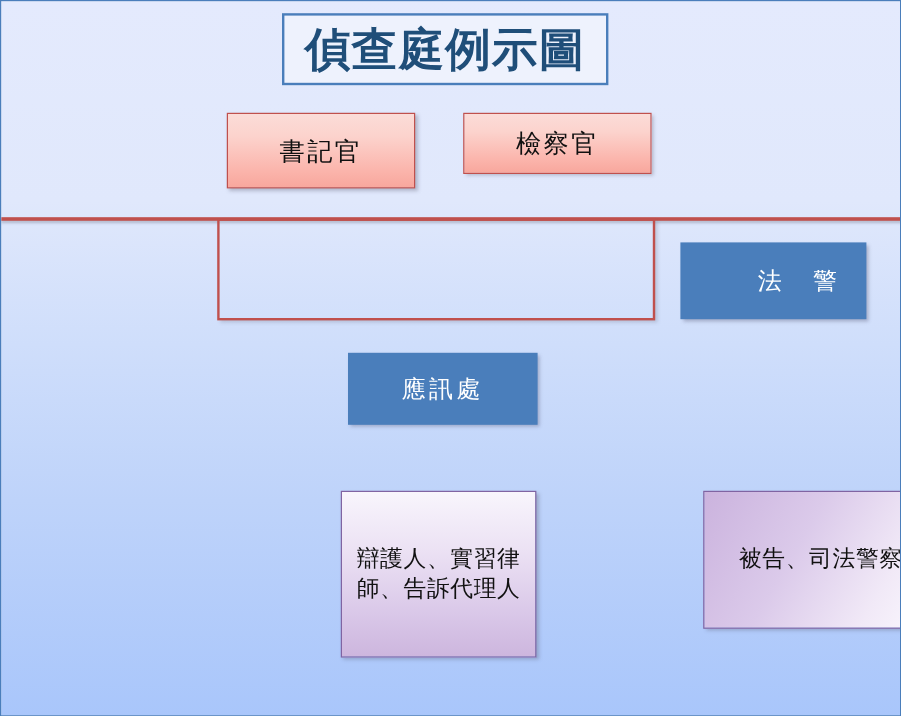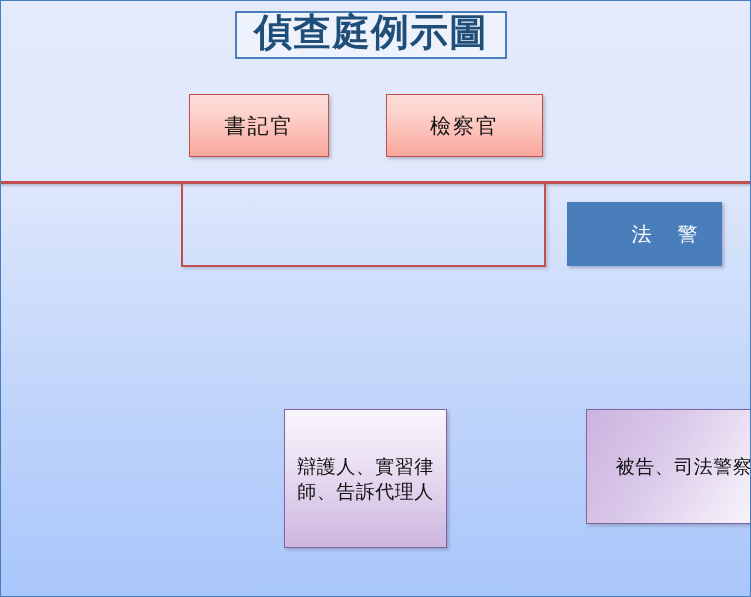--- a/index.html
+++ b/index.html
@@ -24,26 +24,26 @@
     background: linear-gradient(to bottom, #e4eafd 0%, #e0e8fc 28%, #cfdefb 48%, #bed3fa 70%, #a9c6fb 100%);
     overflow: hidden;
   }
 
   
   .title-box {
     position: absolute;
     left: 234px;
     top: 10px;
     width: 272px;
-    height: 48px;
+    height: 60px;
     box-sizing: border-box;
     border: 2px solid #4a7ebb;
     background: #eef2fd;
     display: flex;
-    align-items: flex-start;
+    align-items: center;
     justify-content: center;
   }
   .title-box .title-text {
     font-size: 38px;
     font-weight: bold;
     color: #1f4e79;
     letter-spacing: 1px;
     line-height: 1;
     white-space: nowrap;
   }
@@ -80,22 +80,22 @@
     display: flex;
     align-items: center;
     justify-content: center;
   }
   .pink-box .box-text {
     font-size: 21px;
     color: #111111;
     letter-spacing: 2px;
     white-space: nowrap;
   }
-  #clerk-box  { left: 188px; top: 93px; width: 140px; height: 63px; }
-  #prosecutor-box { left: 385px; top: 93px; width: 157px; height: 63px; }
+  #clerk-box  { left: 188px; top: 93px; width: 157px; height: 63px; }
+  #prosecutor-box { left: 385px; top: 93px; width: 157px; height: 51px; }
 
   
   #witness-stand-rect {
     position: absolute;
     left: 180px;
     top: 181px;
     width: 365px;
     height: 85px;
     box-sizing: border-box;
     border: 2px solid #c0504d;
@@ -175,20 +175,23 @@
 
 
   <div class="bench-divider"></div>
 
   <div id="witness-stand-rect"></div>
 
   <div class="blue-box" id="bailiff-box">
     <span class="box-text">法　警</span>
   </div>
 
+  <div class="blue-box" id="hearing-box">
+    <span class="box-text">應訊處</span>
+  </div>
 
 
   <div class="purple-box" id="defense-box">
     <span class="box-text">辯護人、實習律師、告訴代理人</span>
   </div>
 
   <div class="purple-box" id="defendant-box">
     <span class="box-text">被告、司法警察</span>
   </div>
 

